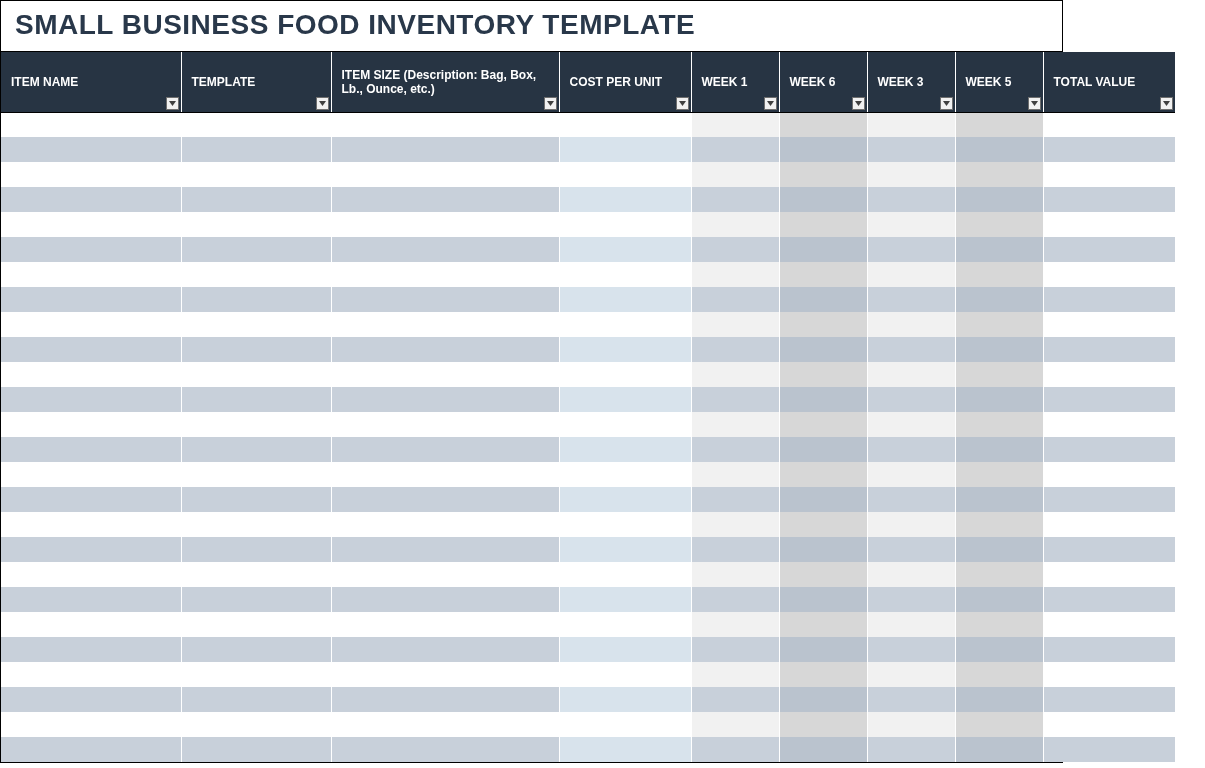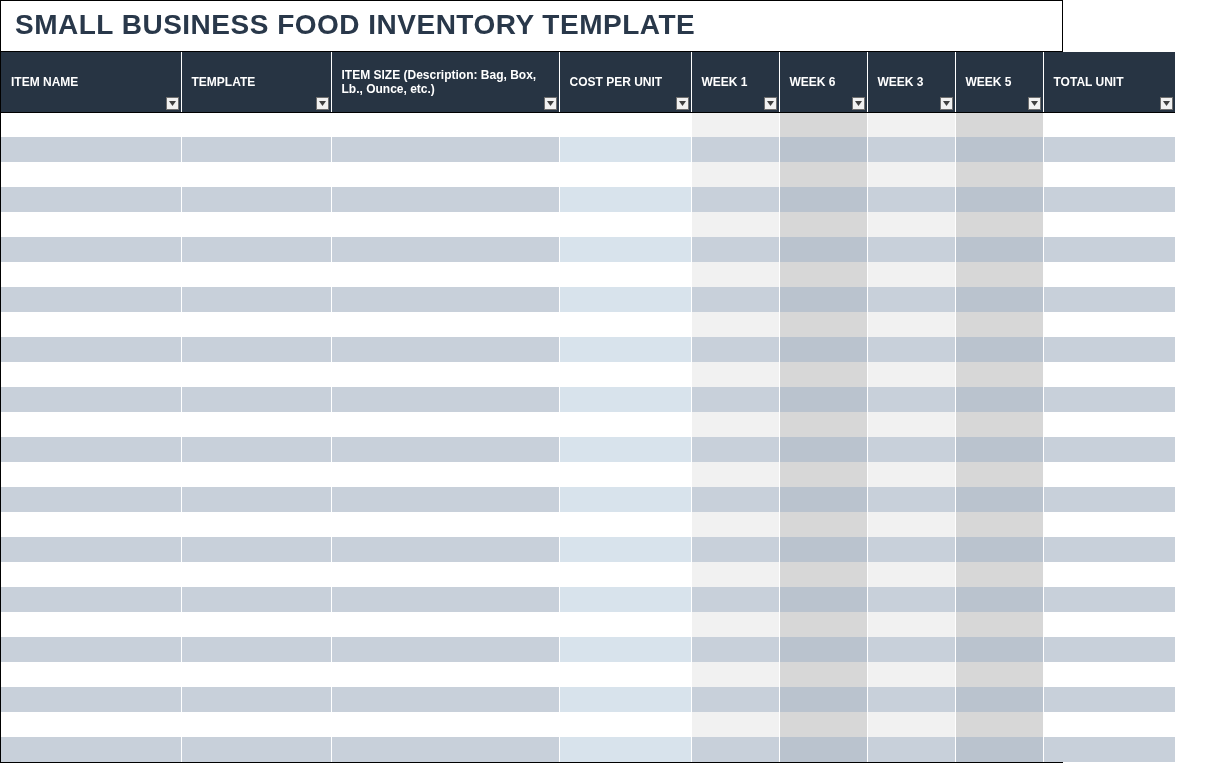--- a/index.html
+++ b/index.html
@@ -163,21 +163,21 @@
         </th>
         <th class="center">
           <span>WEEK 5</span>
           <span class="filter-icon">
             <svg width="7" height="5" viewBox="0 0 7 5">
                 <polygon points="0,0 7,0 3.5,5" fill="#404040"></polygon>
               </svg>
           </span>
         </th>
         <th class="center">
-          <span>TOTAL UNIT</span>
+          <span>TOTAL VALUE</span>
           <span class="filter-icon">
             <svg width="7" height="5" viewBox="0 0 7 5">
                 <polygon points="0,0 7,0 3.5,5" fill="#404040"></polygon>
               </svg>
           </span>
         </th>
       </tr>
     </thead>
     <tbody id="tbody">
         <tr class="odd">

